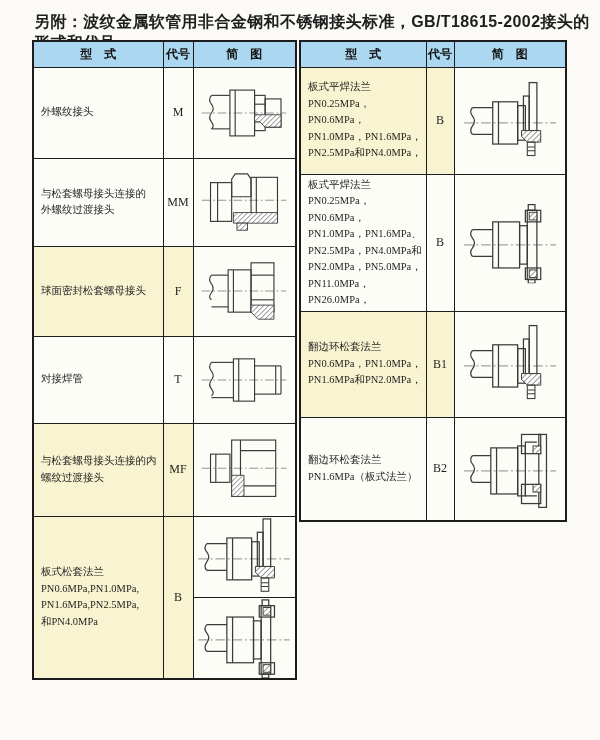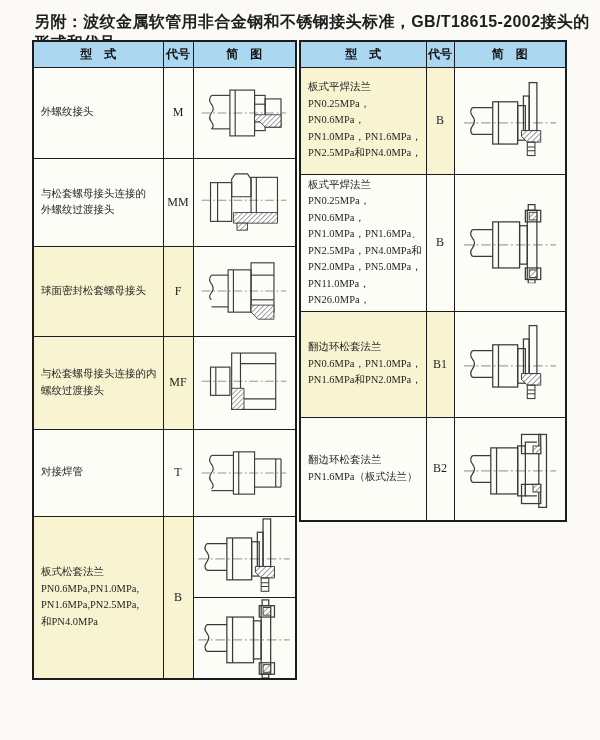--- a/index.html
+++ b/index.html
@@ -231,36 +231,36 @@
     </tr>
     <tr class="row bg-yellow" style="height:90px">
       <td class="type">球面密封松套螺母接头</td>
       <td class="code">F</td>
       <td class="diag">
         <svg class="d" viewBox="0 0 100 84">
               <use href="#sym-nut"></use>
             </svg>
       </td>
     </tr>
+    <tr class="row bg-white" style="height:87px">
+      <td class="type">对接焊管</td>
+      <td class="code">T</td>
+      <td class="diag">
+        <svg class="d" viewBox="0 0 100 84">
+              <use href="#sym-butt-weld"></use>
+            </svg>
+      </td>
+    </tr>
     <tr class="row bg-yellow" style="height:93px">
       <td class="type">与松套螺母接头连接的内
 螺纹过渡接头</td>
       <td class="code">MF</td>
       <td class="diag">
         <svg class="d" viewBox="0 0 100 84">
               <use href="#sym-nipple-mf"></use>
-            </svg>
-      </td>
-    </tr>
-    <tr class="row bg-white" style="height:87px">
-      <td class="type">对接焊管</td>
-      <td class="code">T</td>
-      <td class="diag">
-        <svg class="d" viewBox="0 0 100 84">
-              <use href="#sym-butt-weld"></use>
             </svg>
       </td>
     </tr>
     <tr class="row bg-yellow" style="height:132px">
       <td class="type">板式松套法兰
 PN0.6MPa,PN1.0MPa,
 PN1.6MPa,PN2.5MPa,
 和PN4.0MPa</td>
       <td class="code">B</td>
       <td class="diag split">

